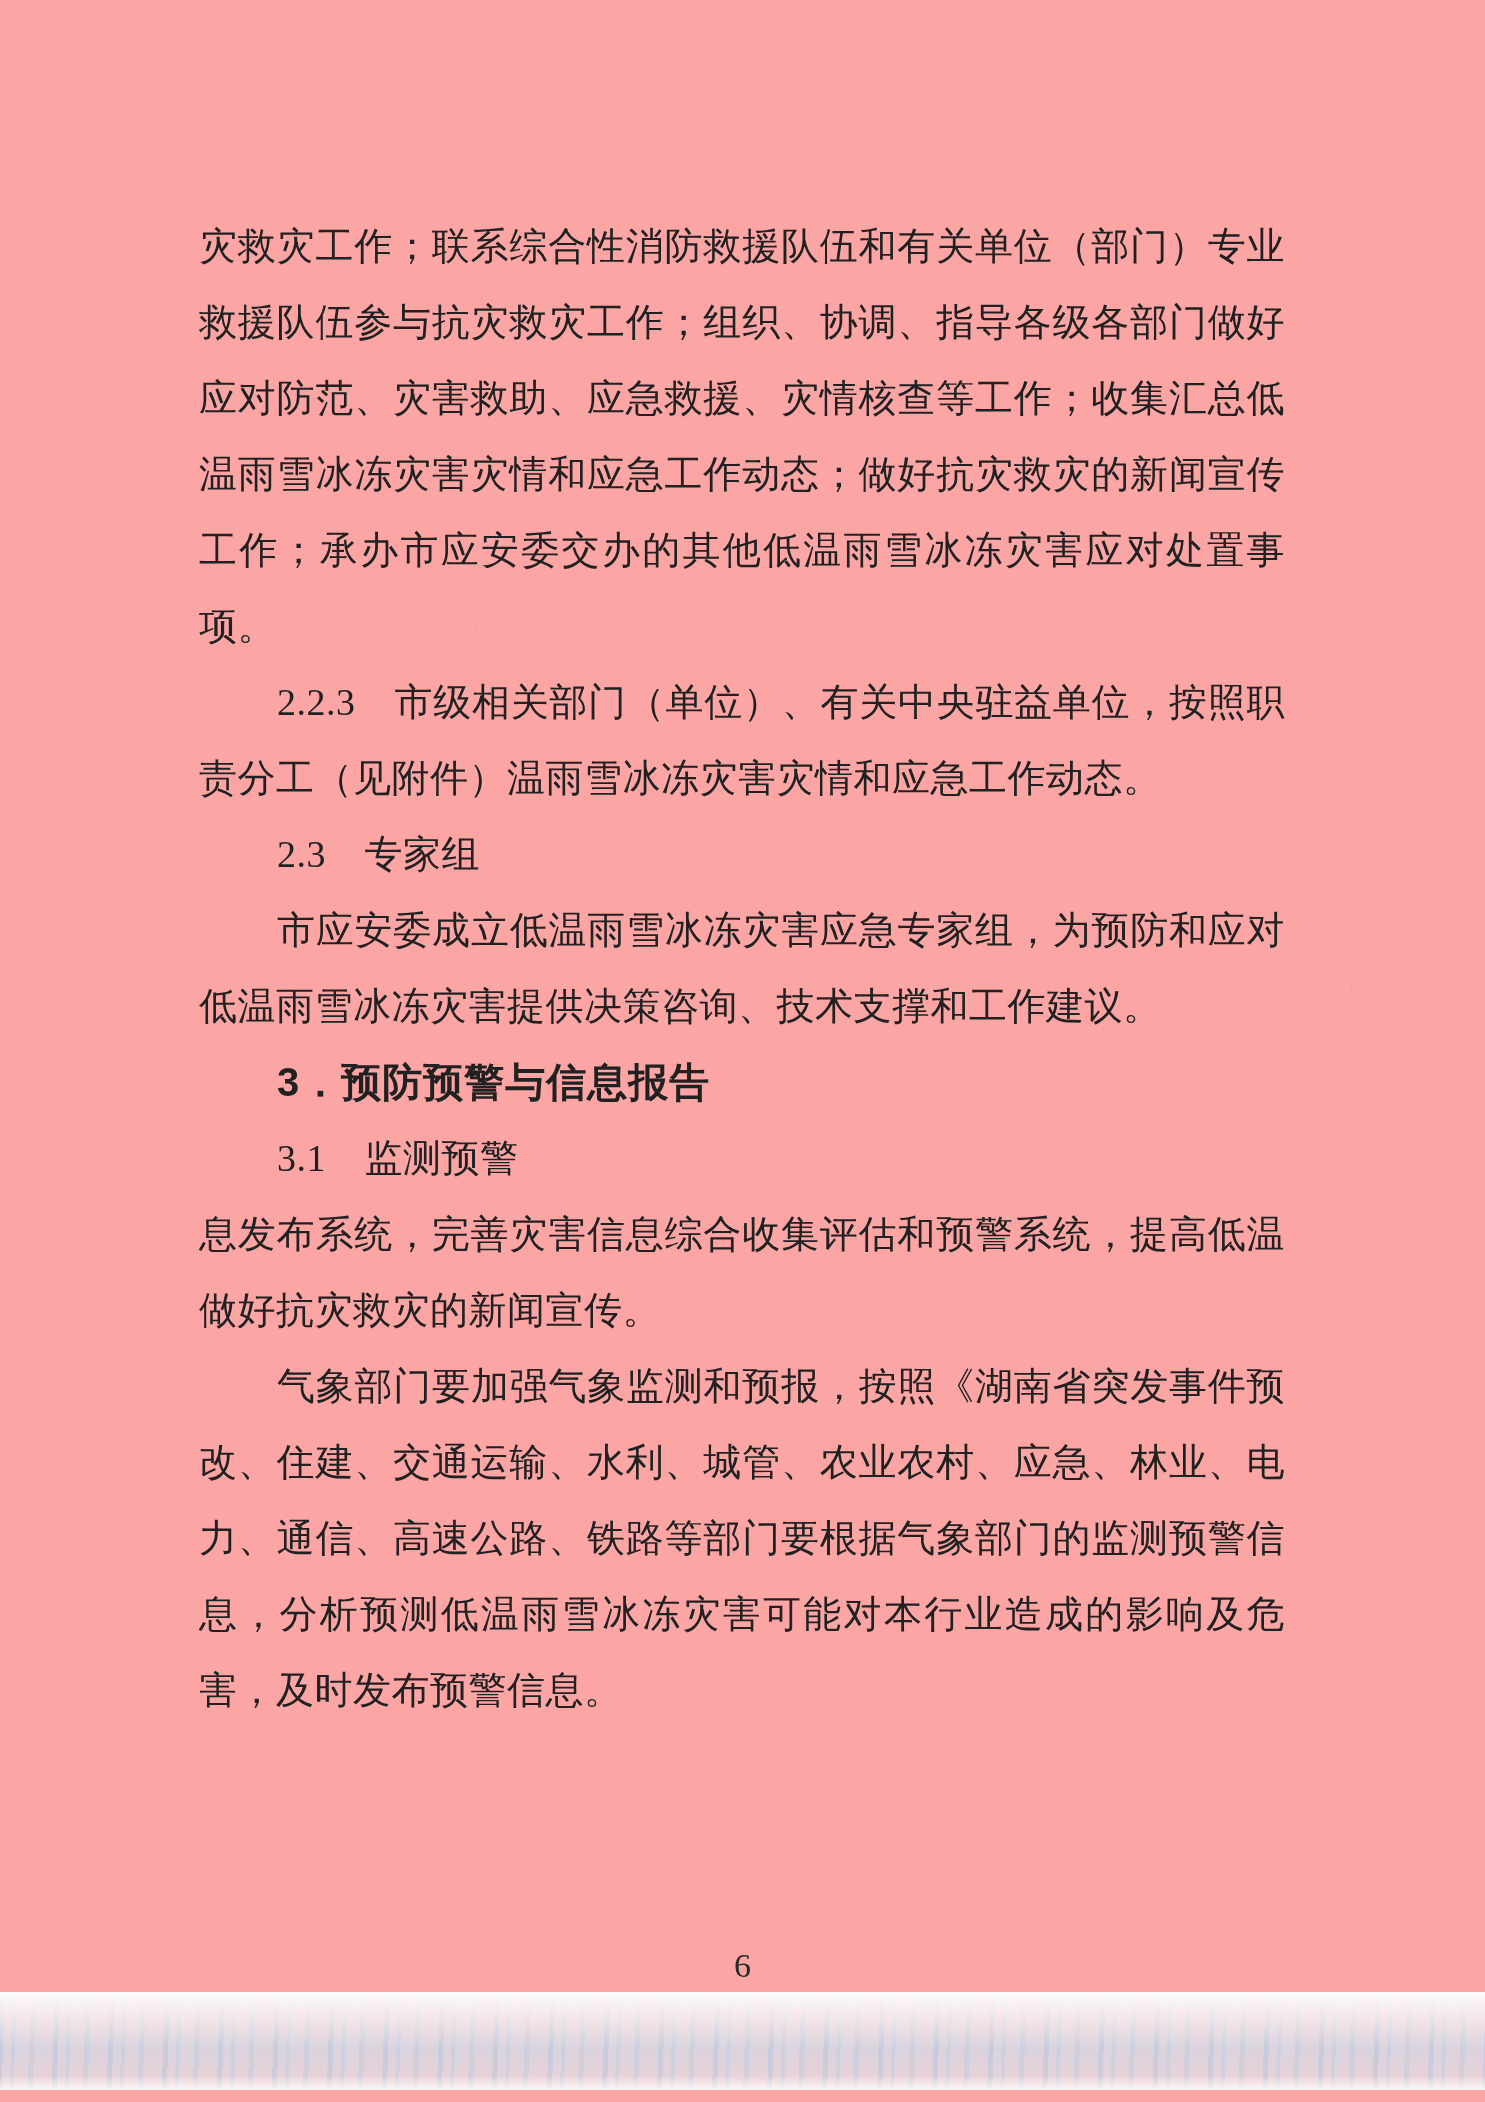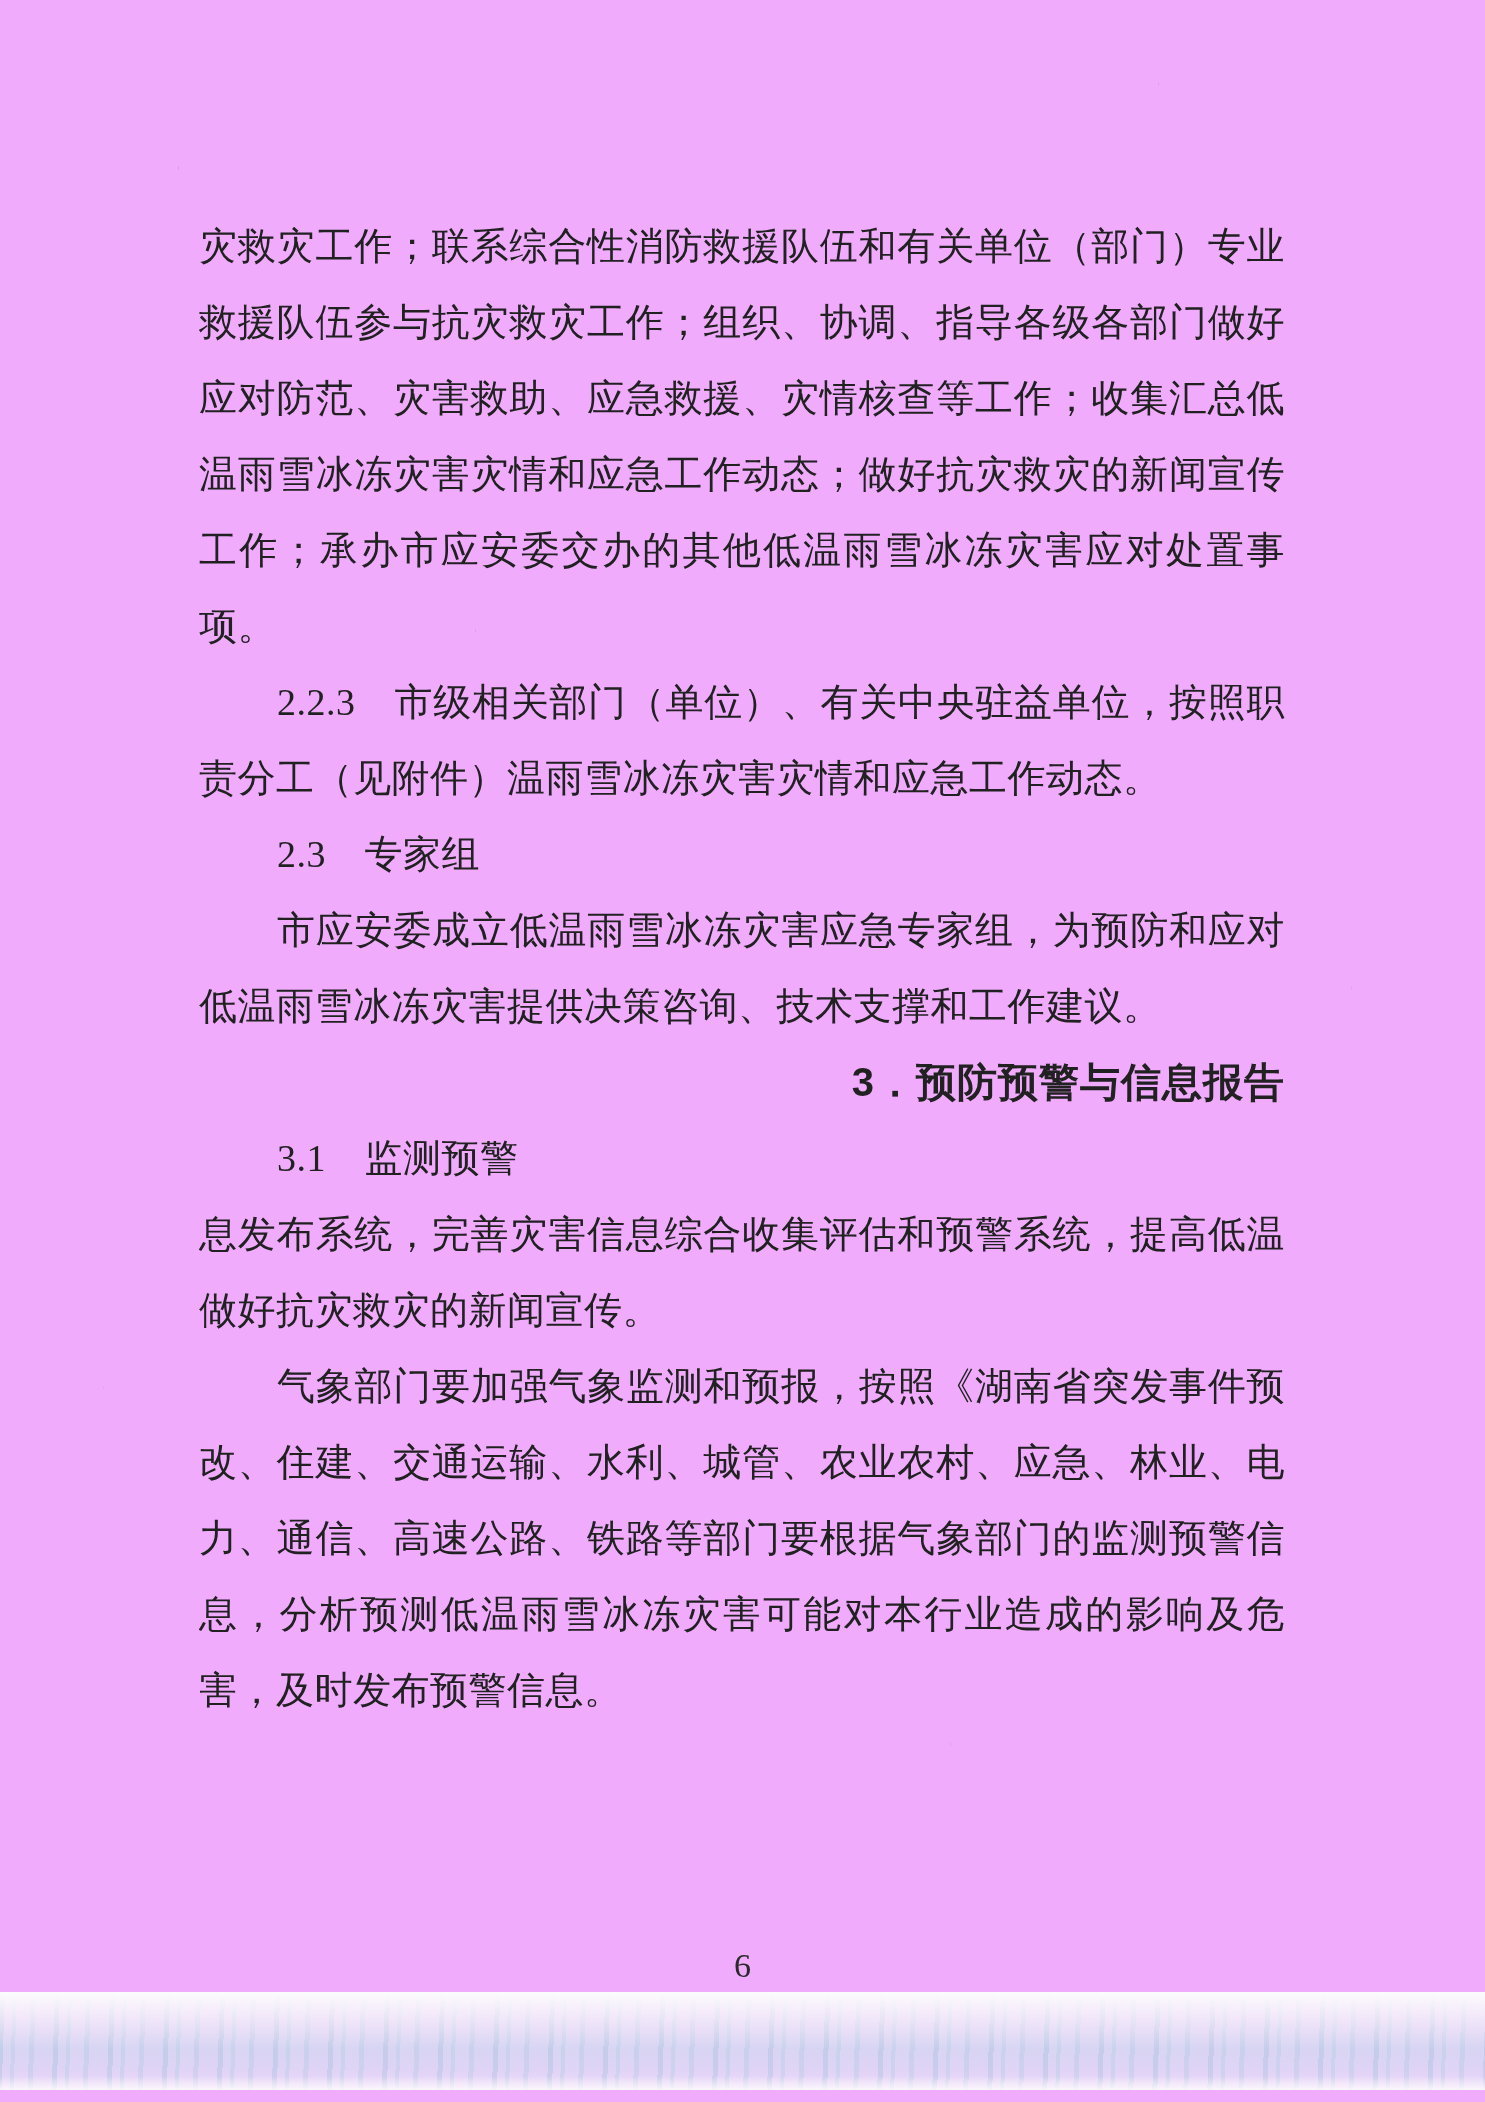--- a/index.html
+++ b/index.html
@@ -50,21 +50,20 @@
     text-align-last: justify;
   }
   .line.indent {
     text-indent: 78px;
   }
   .line.bold {
     font-family: "Liberation Sans", "DejaVu Sans", sans-serif;
     font-weight: 700;
     font-size: 40px;
     letter-spacing: 1px;
-    text-align: right;
   }
   .page-number {
     position: absolute;
     top: 1946px;
     left: 0;
     width: 100%;
     text-align: center;
     font-size: 34px;
     line-height: 40px;
     color: #2a2a2a;
@@ -93,21 +92,21 @@
       linear-gradient(180deg,
         rgba(235,242,248,0.30) 0%,
         rgba(205,224,239,0.75) 55%,
         rgba(214,230,242,0.65) 80%,
         rgba(240,246,250,0.60) 100%);
   }
 </style>
 </head>
 <body>
 
-<div class="page" style="background: #f0abfc; color: rgb(33, 33, 33);">
+<div class="page" style="background: #fca5a5; color: rgb(33, 33, 33);">
   <div class="text-block" id="lines-container">
       <div class="line justify">灾救灾工作；联系综合性消防救援队伍和有关单位（部门）专业</div>
       <div class="line justify">救援队伍参与抗灾救灾工作；组织、协调、指导各级各部门做好</div>
       <div class="line justify">应对防范、灾害救助、应急救援、灾情核查等工作；收集汇总低</div>
       <div class="line justify">温雨雪冰冻灾害灾情和应急工作动态；做好抗灾救灾的新闻宣传</div>
       <div class="line justify">工作；承办市应安委交办的其他低温雨雪冰冻灾害应对处置事</div>
       <div class="line">项。</div>
       <div class="line justify indent">2.2.3　市级相关部门（单位）、有关中央驻益单位，按照职</div>
       <div class="line">责分工（见附件）温雨雪冰冻灾害灾情和应急工作动态。</div>
       <div class="line indent">2.3　专家组</div>

